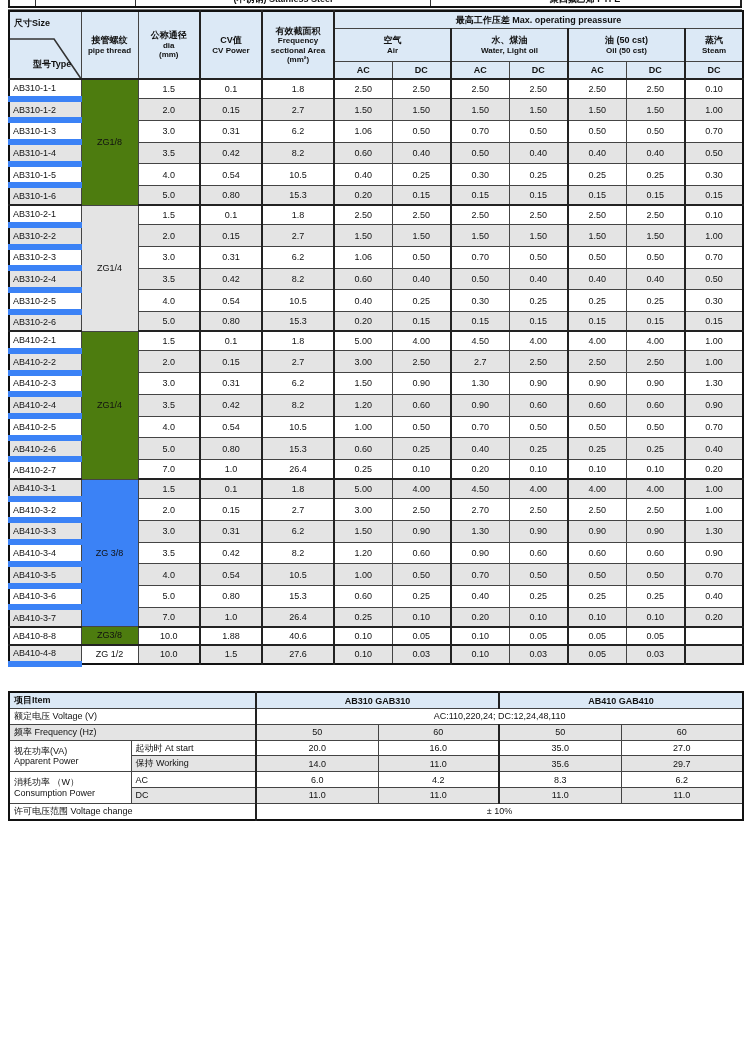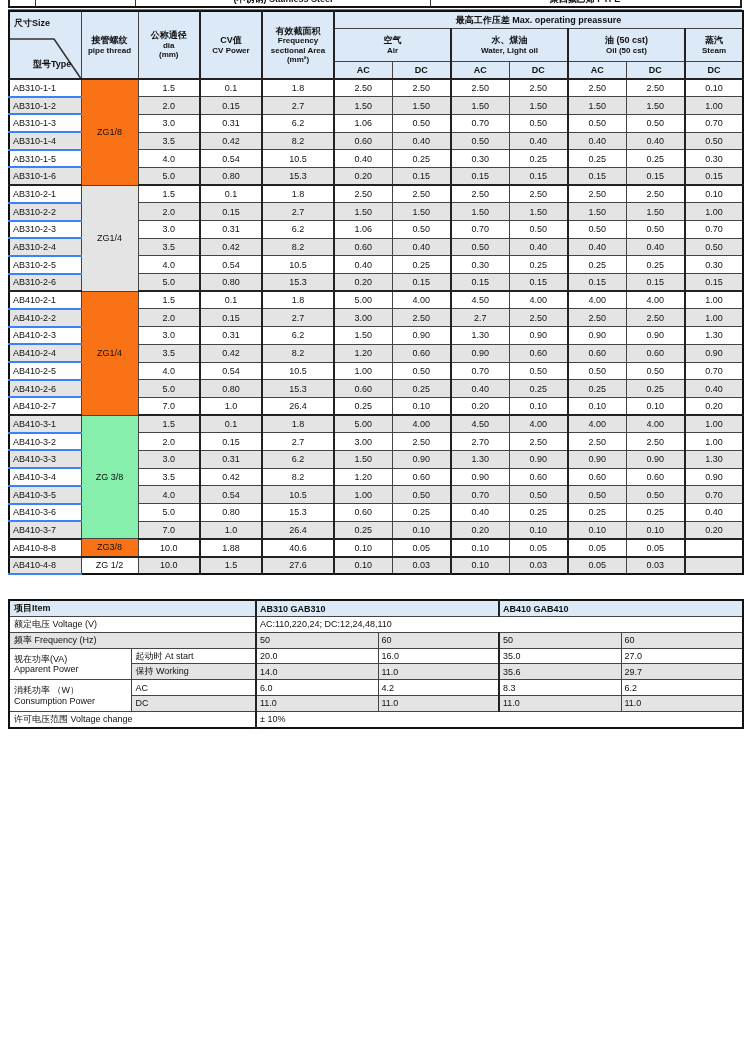--- a/index.html
+++ b/index.html
@@ -35,40 +35,40 @@
     padding:0;overflow:hidden;white-space:nowrap;
   }
   .spec th{background:#dce9f6;font-weight:bold;line-height:1.18;}
   .spec td{height:15.7px;}
   .spec .hr1 th{height:16px;}
   .spec .hr2 th{height:32px;}
   .spec .hr3 th{height:16px;}
   .spec th.vspan{border-bottom:2px solid #222;}
   .spec .hr3 th{border-bottom:2px solid #222;}
   .spec th .en{font-size:8px;}
-  .spec td.model{text-align:left;padding-left:3px;border-bottom:2px solid #3b82f6;border-right:1px solid #444;}
+  .spec td.model{text-align:left;padding-left:3px;border-bottom:6px solid #3b82f6;border-right:1px solid #444;}
   .spec tr.alt td{background:#e4e4e4;}
   .spec td.shade{background:#e4e4e4;}
-  .spec td.thread{background:#f97316;}
+  .spec td.thread{background:#4d7c0f;}
   .spec td.thread.shade{background:#e4e4e4;}
-  .spec tr.alt td.thread{background:#86efac;}
+  .spec tr.alt td.thread{background:#3b82f6;}
   .spec tr.alt td.thread:not(.shade){background:inherit;}
   .spec .bl2{border-left:2px solid #222;}
   .spec tr.gend td{border-bottom:2px solid #222;}
 
   
   th.diag{position:relative;background:#dce9f6;}
   th.diag svg{position:absolute;left:0;top:0;width:100%;height:100%;}
   th.diag .dsize{position:absolute;left:4px;top:6px;font-size:9px;}
   th.diag .dtype{position:absolute;left:4px;bottom:8px;font-size:9px;padding-left:19px;}
 
   
   .elec{width:734px;border:2px solid #111;margin-top:24px;}
   .elec th,.elec td{
-    border:1px solid #444;font-size:9px;text-align:left;vertical-align:middle;
+    border:1px solid #444;font-size:9px;text-align:center;vertical-align:middle;
     padding:0 3px;height:14.8px;overflow:hidden;white-space:nowrap;
   }
   .elec th{background:#dce9f6;font-weight:bold;}
   .elec th.lbl,.elec td.lbl{text-align:left;padding-left:4px;}
   .elec tr.galt td{background:#e4e4e4;}
   .elec td.wcell{background:#ffffff;}
   .elec .bl2{border-left:2px solid #222;}
   .elec td.two{line-height:1.15;white-space:normal;}
 </style>
 </head>

